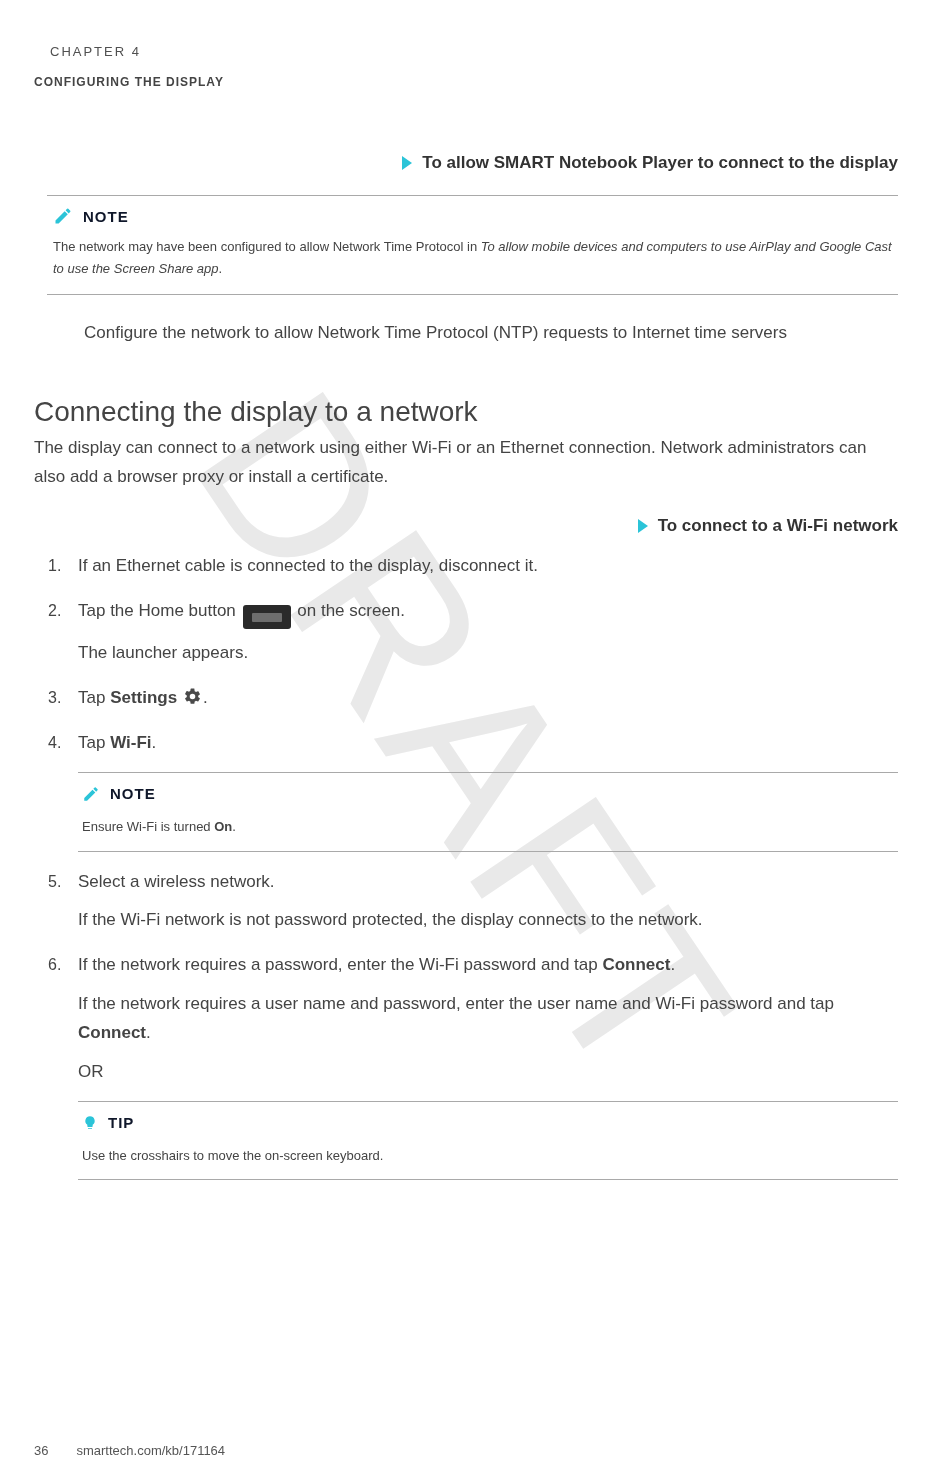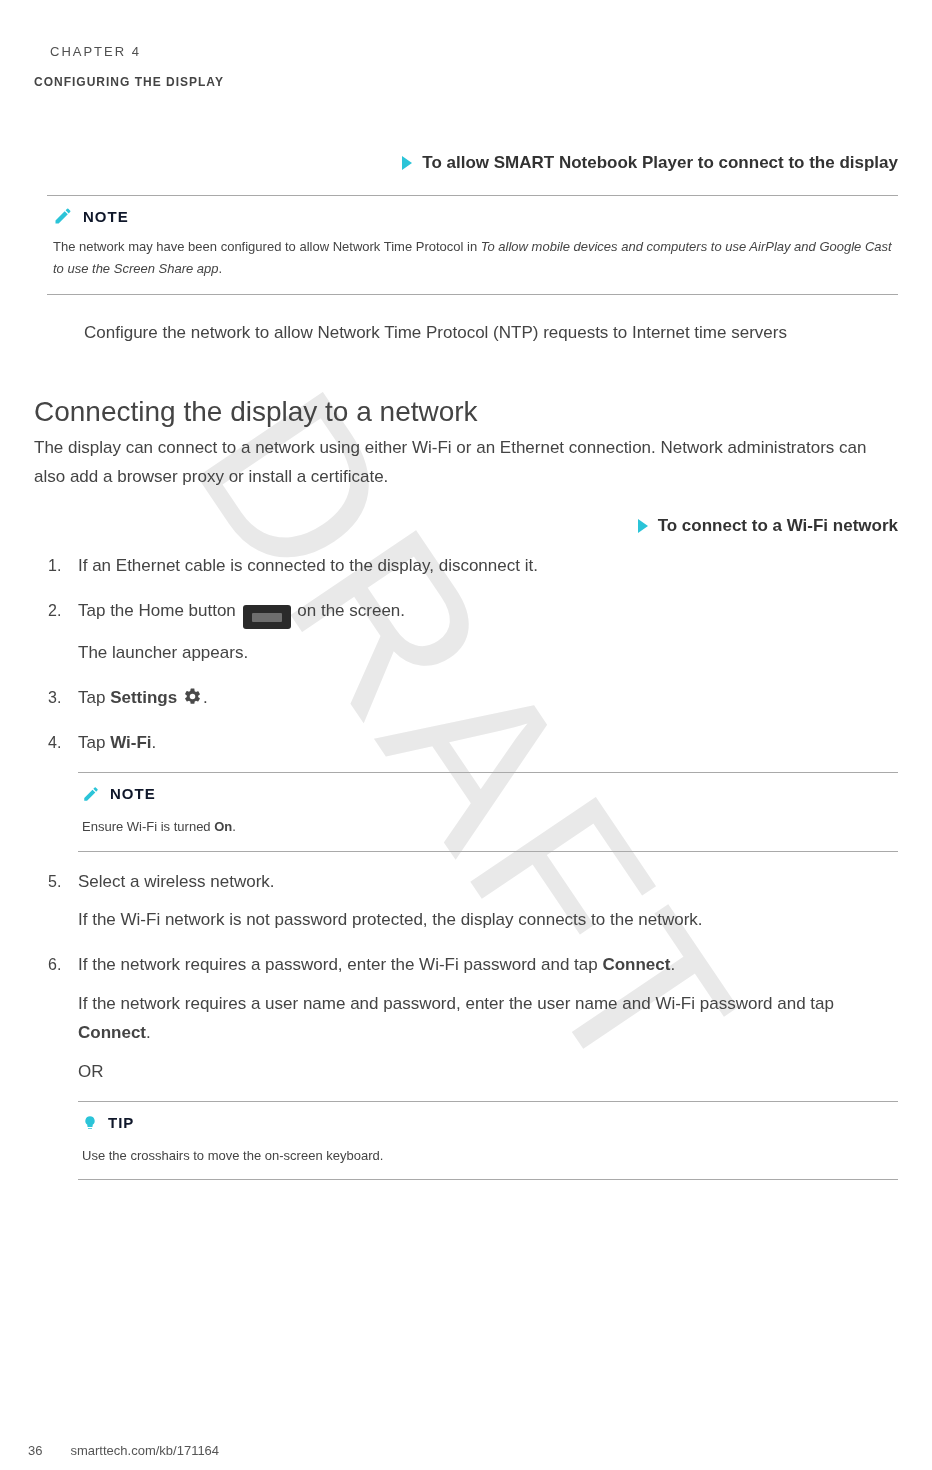--- a/index.html
+++ b/index.html
@@ -163,21 +163,21 @@
 
   .nested-callout {
     margin: 14px 0 0 0;
     border-top: 1px solid #a9a9a9;
     border-bottom: 1px solid #a9a9a9;
     padding: 8px 4px 12px 4px;
   }
 
   .footer {
     position: absolute;
-    left: 28px;
+    left: 34px;
     bottom: 12px;
     font-size: 13px;
     color: #555;
     display: flex;
     gap: 28px;
   }
 </style>
 </head>
 <body>
 

